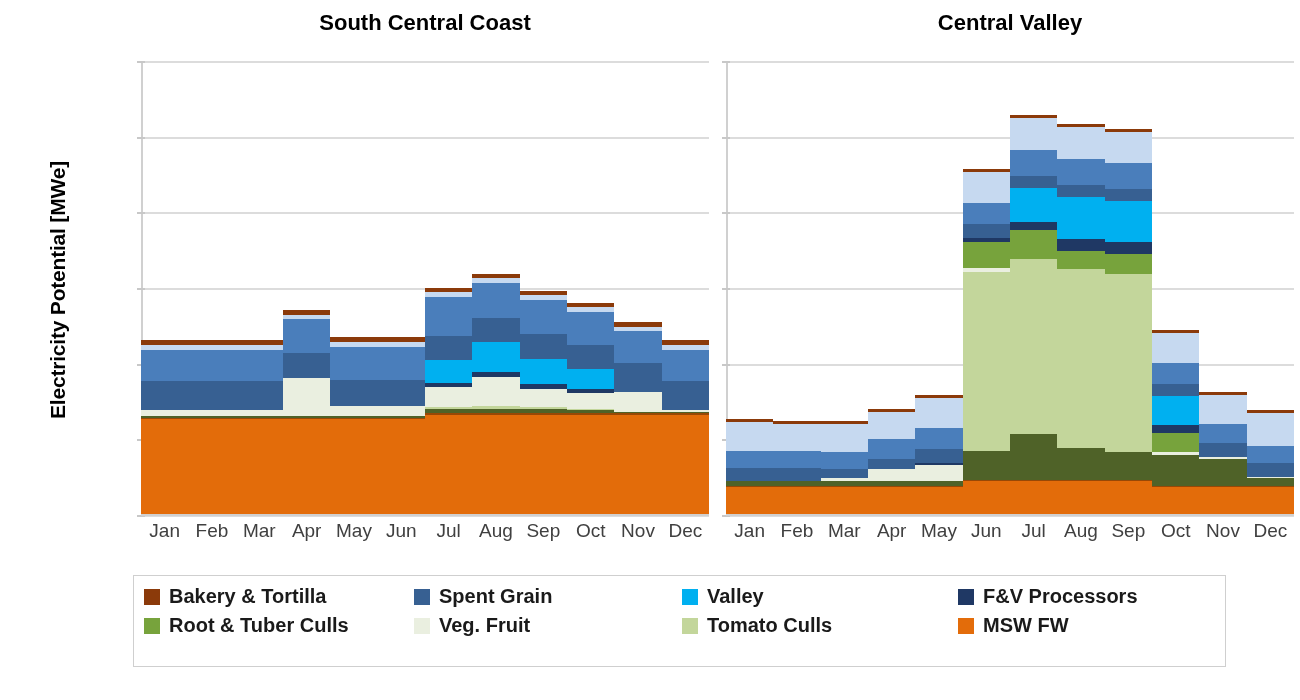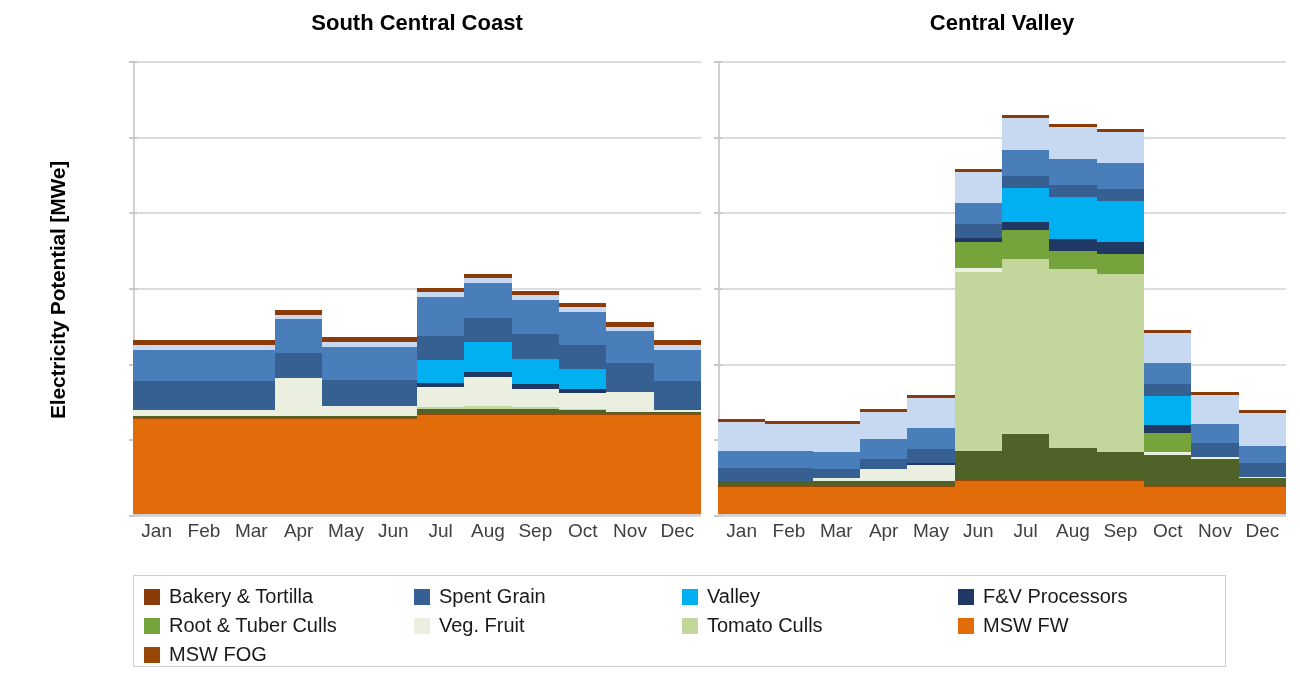--- a/index.html
+++ b/index.html
@@ -13,21 +13,21 @@
   
   .ylabel{
     position:absolute;left:-152px;top:278px;
     width:420px;text-align:center;
     transform:rotate(-90deg);
     font-size:21px;font-weight:bold;color:#000;
     letter-spacing:-0.2px;
   }
 
   
-  .panel{position:absolute;top:0;height:565px;}
+  .panel{position:absolute;top:0;height:565px;margin-left:8px;}
   .panel-title{
     position:absolute;top:10px;left:0;width:100%;
     text-align:center;font-size:22px;font-weight:bold;color:#000;
   }
   .plot{
     position:absolute;left:0;top:62px;height:454px;width:100%;
     box-sizing:border-box;
   }
   .axis-line{
     position:absolute;left:0;bottom:0;height:2px;width:100%;
@@ -62,20 +62,21 @@
     position:absolute;left:133px;top:575px;width:1093px;height:92px;
     border:1px solid #cfcfcf;background:#fff;
     box-sizing:border-box;
     padding:6px 0 0 0;
   }
   .legend-grid{
     display:grid;
     grid-template-columns:270px 268px 276px 260px;
     grid-auto-rows:29px;
     padding-left:10px;
+    font-weight:bold;
   }
   .legend-item{display:flex;align-items:center;gap:9px;}
   .swatch{width:16px;height:16px;flex:0 0 16px;}
   .legend-text{font-size:20px;color:#1a1a1a;white-space:nowrap;}
 </style>
 </head>
 <body>
 
 <div id="root">
 
@@ -454,20 +455,16 @@
           <span class="legend-text">Veg. Fruit</span>
         </div>
         <div class="legend-item">
           <span class="swatch" style="background: rgb(195, 214, 155);"></span>
           <span class="legend-text">Tomato Culls</span>
         </div>
         <div class="legend-item">
           <span class="swatch" style="background: rgb(227, 108, 10);"></span>
           <span class="legend-text">MSW FW</span>
         </div>
-        <div class="legend-item">
-          <span class="swatch" style="background: rgb(151, 72, 6);"></span>
-          <span class="legend-text">MSW FOG</span>
-        </div>
       </div>
   </div>
 
 </div>
 
 </body></html>

